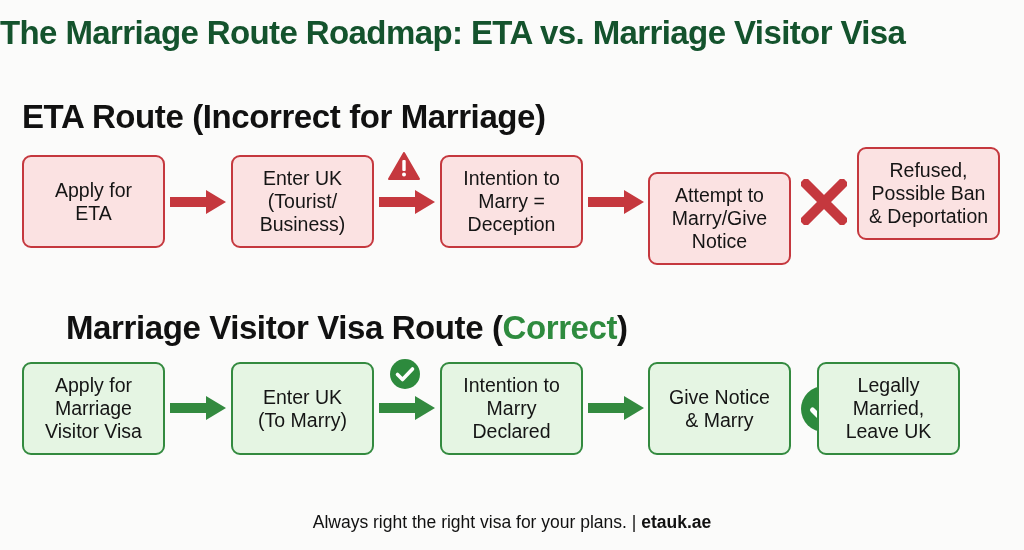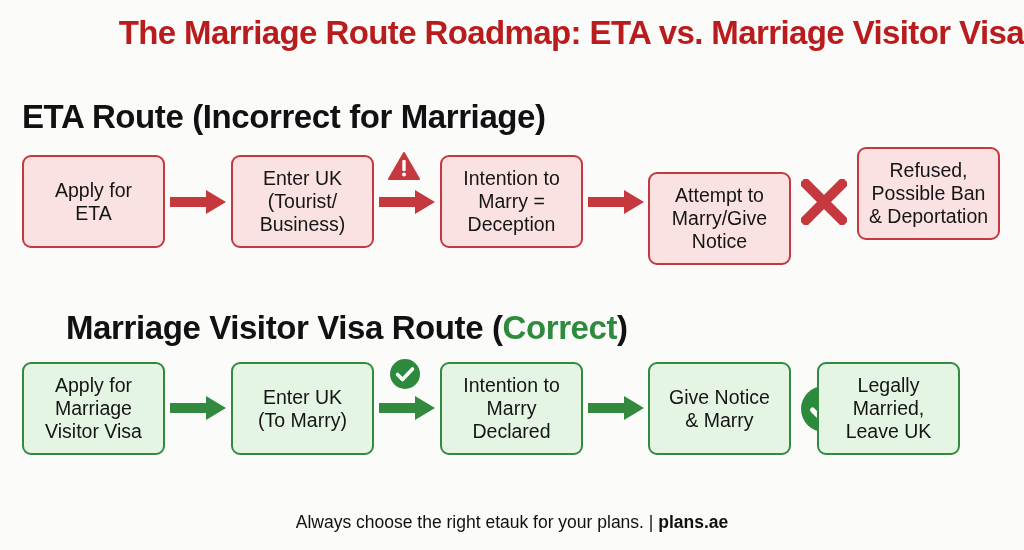--- a/index.html
+++ b/index.html
@@ -1,22 +1,22 @@
 <!DOCTYPE html>
 <html><head>
 <meta charset="utf-8">
 <style>
   html, body { margin: 0; padding: 0; }
   body {
     width: 1024px; height: 550px; background: #fbfbfa; position: relative; overflow: hidden;
     font-family: "Liberation Sans", "DejaVu Sans", sans-serif; color: #151515;
   }
   .title {
-    position: absolute; top: 14px; left: 0; width: 1024px; text-align: right;
-    font-size: 33px; font-weight: bold; letter-spacing: -0.6px; color: #b91c1c;
+    position: absolute; top: 14px; left: 0; width: 1024px; text-align: left;
+    font-size: 33px; font-weight: bold; letter-spacing: -0.6px; color: #14532d;
   }
   .section-title {
     position: absolute; left: 22px; font-size: 33px; font-weight: bold; letter-spacing: -0.4px; color: #111;
   }
   .section-title .accent { color: #2e8b3e; }
   .box {
     position: absolute; width: 143px; height: 93px; box-sizing: border-box;
     border-radius: 9px; display: flex; align-items: center; justify-content: center;
     text-align: center; font-size: 19.5px; line-height: 23px; padding: 0 6px; white-space: pre-line;
   }
@@ -102,13 +102,13 @@
 &amp; Marry</div>
 <svg class="icon" style="left:800px; top:385px;" width="48" height="48" viewBox="0 0 48 48">
     <circle cx="24" cy="24" r="23" fill="#2d8a3d"></circle>
     <path d="M12.5 25 L20 32.5 L35.5 17" stroke="#fff" stroke-width="5" fill="none" stroke-linecap="round" stroke-linejoin="round"></path>
   </svg>
 
 <div class="box green" style="left:817px; top:362px;">Legally
 Married,
 Leave UK</div>
 
-<div class="footer"><span>Always choose the right etauk for your plans. | </span><b>plans.ae</b></div>
+<div class="footer"><span>Always right the right visa for your plans. | </span><b>etauk.ae</b></div>
 
 </body></html>

